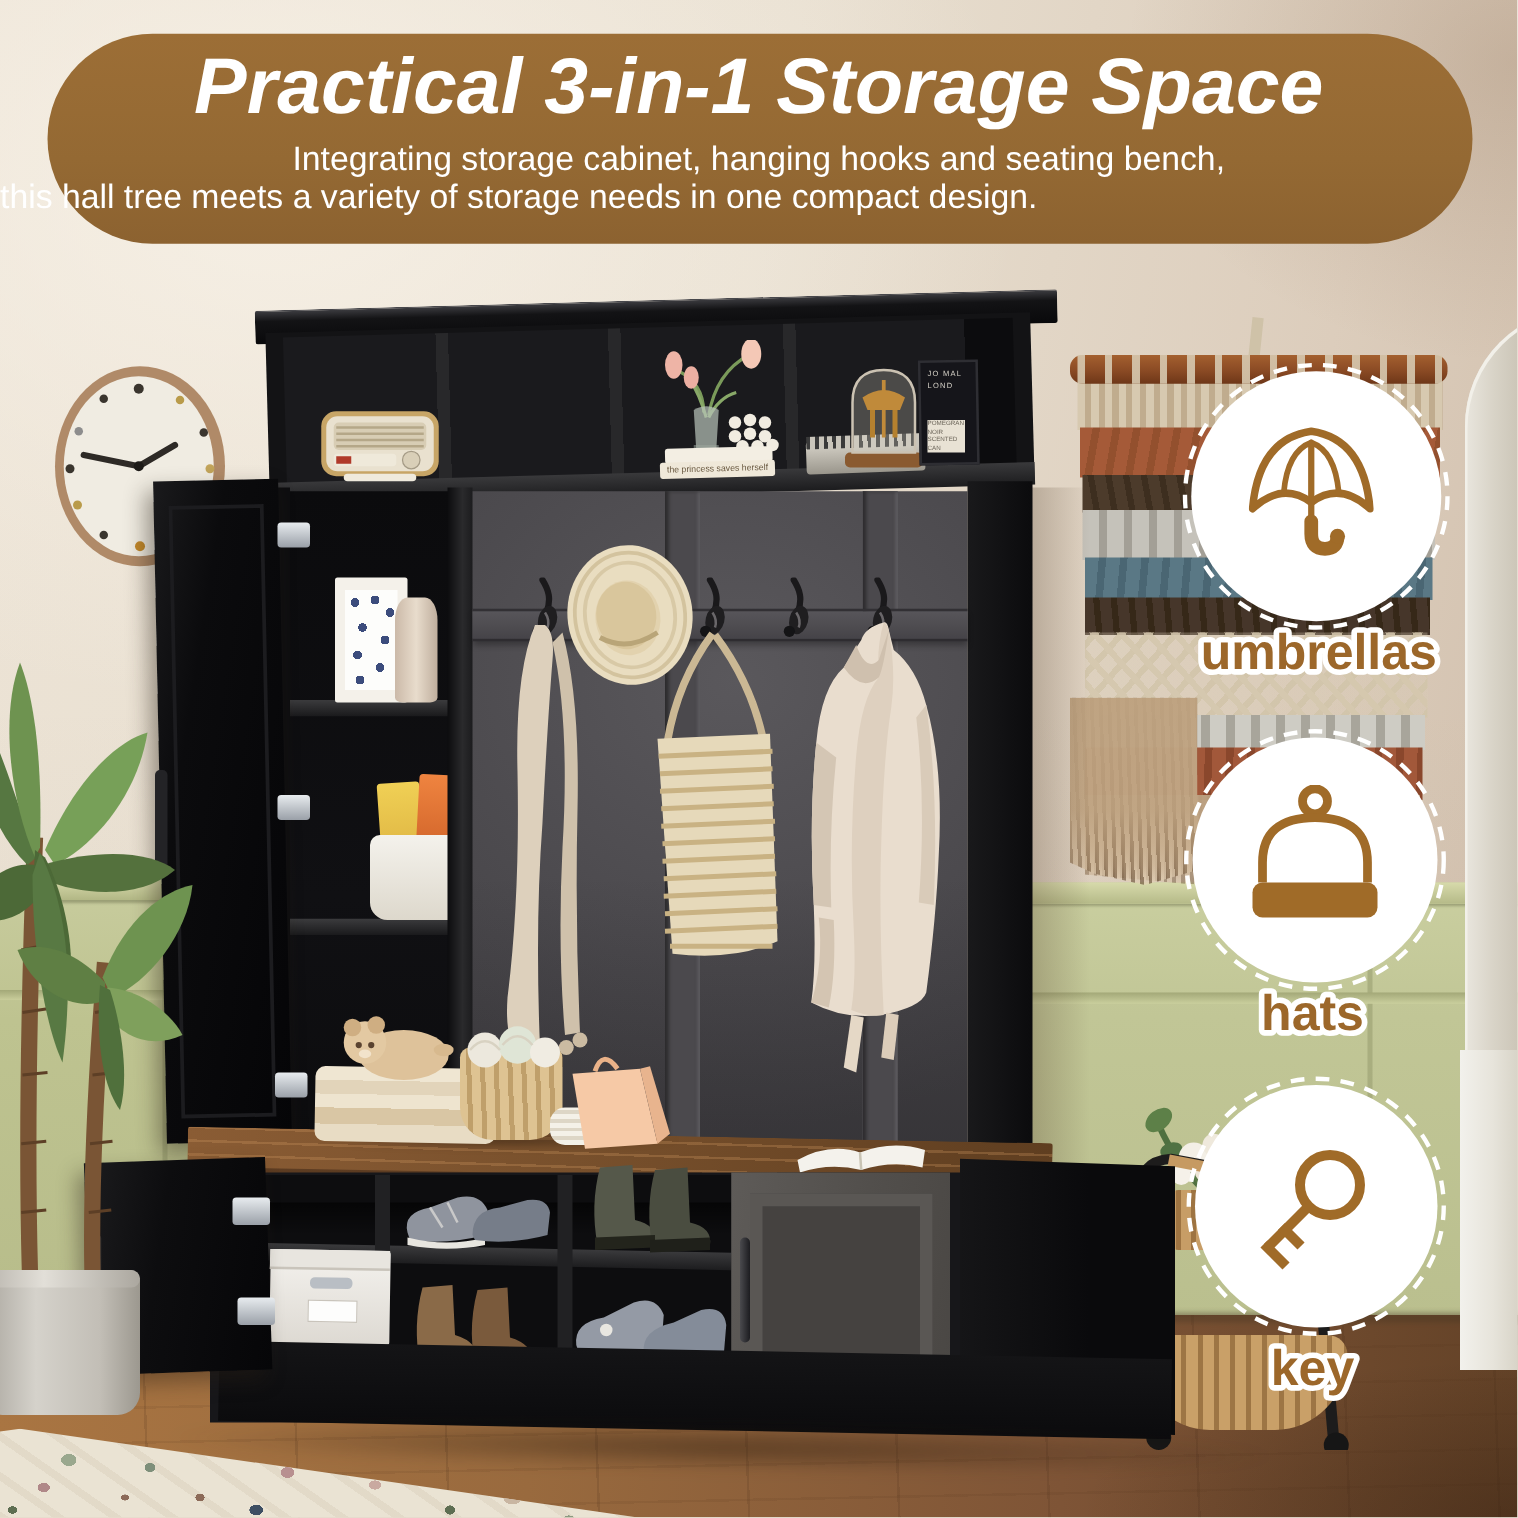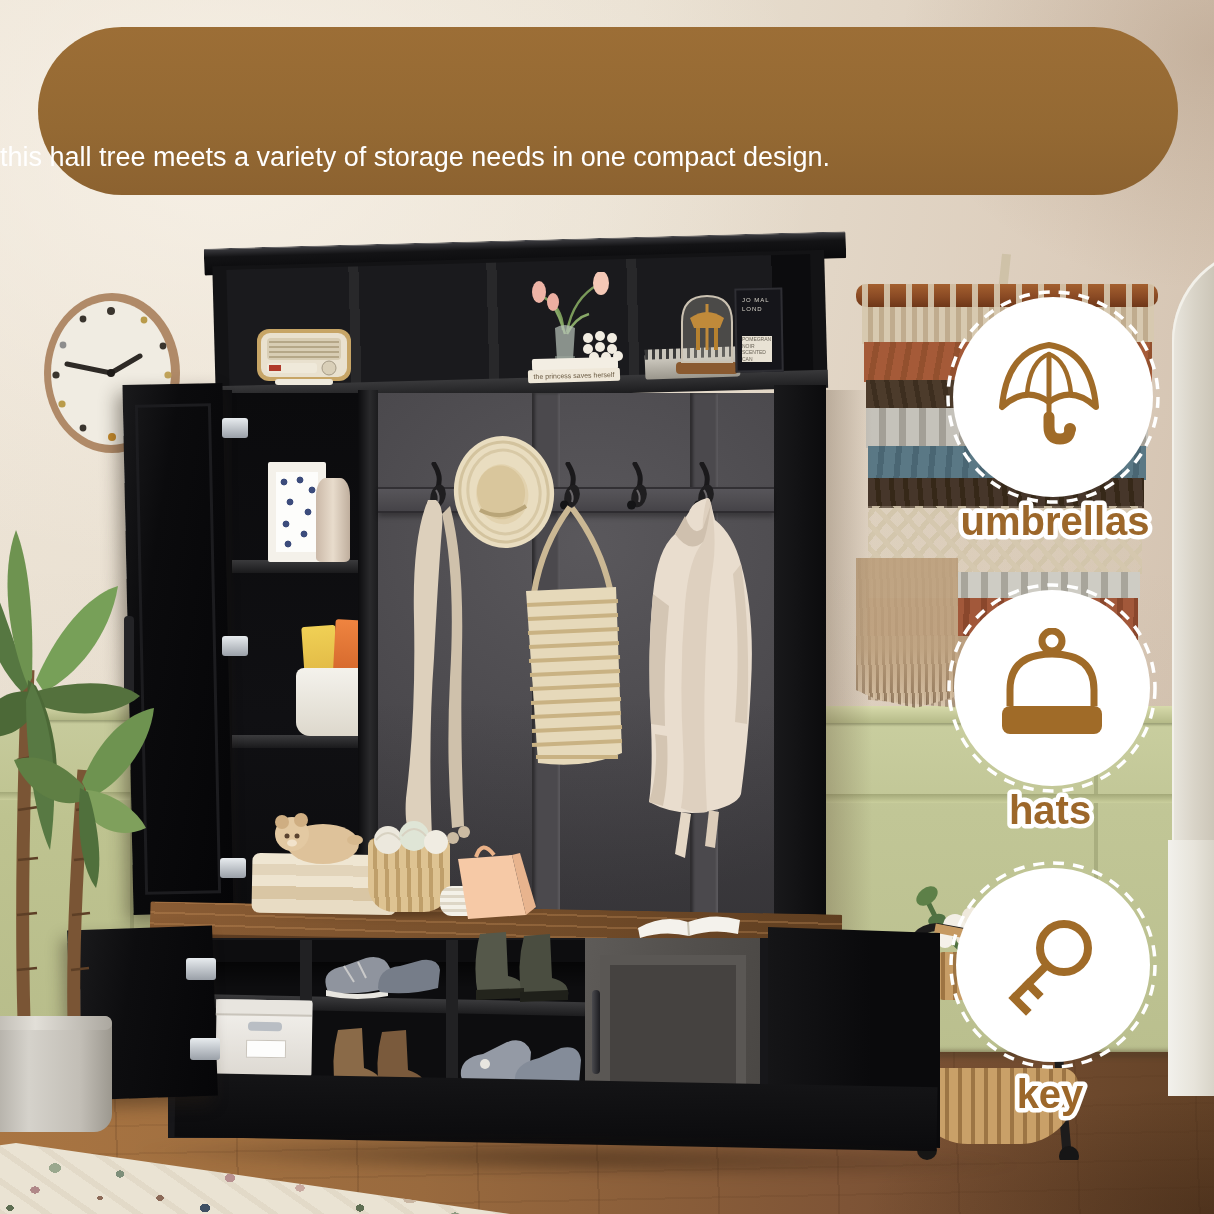--- a/index.html
+++ b/index.html
@@ -546,17 +546,19 @@
     <line x1="28" y1="68" x2="38" y2="78" stroke-linecap="square"></line>
   </g>
 </svg>
 
 <svg class="abs" style="left:965px;top:1062px;" width="170" height="64" viewBox="0 0 170 64">
   <text x="85" y="46" text-anchor="middle" font-family="Liberation Sans, sans-serif" font-size="40" font-weight="bold" fill="#9c672a" stroke="#fff" stroke-width="9" paint-order="stroke" stroke-linejoin="round">key</text>
 </svg>
 
 <div class="abs" style="left:38px;top:27px;width:1140px;height:168px;border-radius:84px;background:linear-gradient(180deg,#9c6e36 0,#946933 60%,#8c6230 100%);"></div>
 
-
+<div class="abs" style="left:0;top:33px;width:1214px;text-align:center;font-size:63px;font-weight:bold;font-style:italic;color:#fff;letter-spacing:0px;">Practical 3-in-1 Storage Space</div>
+
+<div class="abs" style="left:0;top:112px;width:1214px;text-align:center;font-size:27px;color:#fff;">Integrating storage cabinet, hanging hooks and seating bench,</div>
 
 <div class="abs" style="left:0;top:142px;width:1214px;text-align:left;font-size:27px;color:#fff;">this hall tree meets a variety of storage needs in one compact design.</div>
 
 </div>
 
 </body></html>

